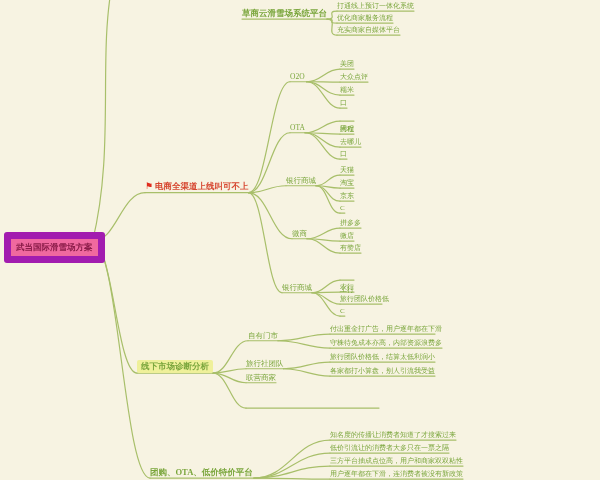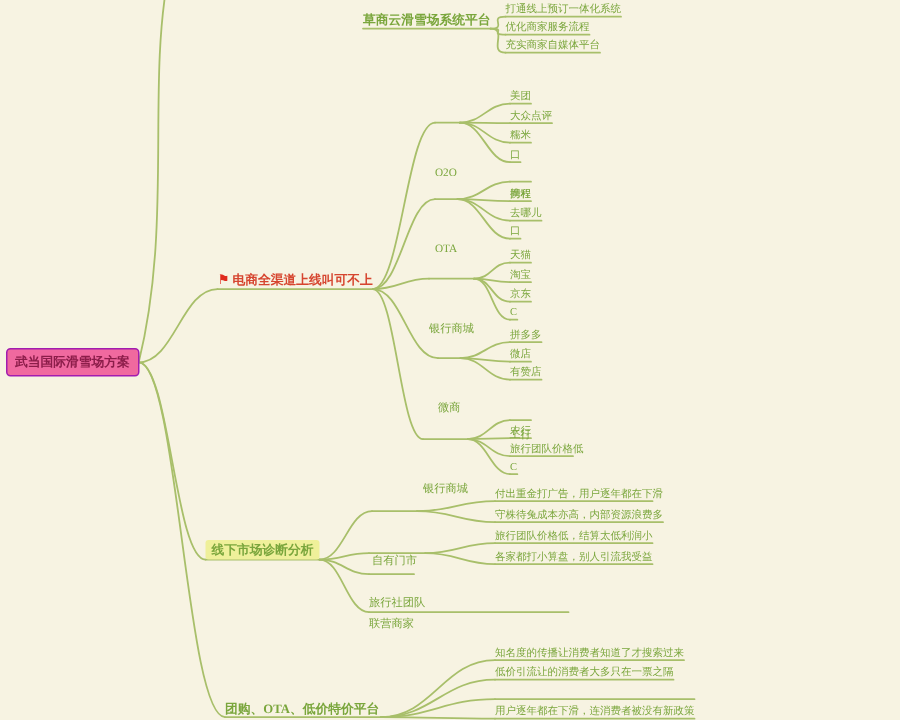--- a/index.html
+++ b/index.html
@@ -9,25 +9,25 @@
   }
   html,body{margin:0;padding:0;}
   .canvas{
     position:relative;width:600px;height:480px;overflow:hidden;
     background:var(--background);
     font-family:"DejaVu Sans","Liberation Sans",sans-serif;
   }
   #wires{position:absolute;left:0;top:0;pointer-events:none;}
   .node{position:absolute;color:var(--topic-text);white-space:nowrap;line-height:1.3;cursor:default;font-family:Liberation Serif, serif;}
   .lvl-branch{font-size:8.5px;font-weight:bold;}
-  .lvl-child{font-size:7.5px;margin-top:38px;}
+  .lvl-child{font-size:7.5px;}
   .lvl-leaf{font-size:7px;}
   .box{
     background:var(--root-bg);color:var(--root-text);font-weight:bold;
-    font-size:8.5px;padding:3px 5px;border-radius:3px;border:1px solid #a21caf;
+    font-size:8.5px;padding:3px 5px;border-radius:3px;border:7px solid #a21caf;
   }
   .pill{background:var(--highlight-bg);padding:1px 4px;border-radius:2px;}
   .alert{color:var(--alert-text);}
   .flag{color:#e02b1d;margin-right:2px;font-size:9px;font-weight:normal;}
 </style>
 </head>
 <body>
 
 <div class="canvas" id="canvas">
   <svg id="wires" width="600" height="480">
@@ -168,14 +168,15 @@
   <div class="node lvl-child" id="b3c1" style="left:246px;top:359px">旅行社团队</div>
   <div class="node lvl-leaf" style="left:330px;top:353px">旅行团队价格低，结算太低利润小</div>
   <div class="node lvl-leaf" style="left:330px;top:367px">各家都打小算盘，别人引流我受益</div>
 
   <div class="node lvl-child" id="b3c2" style="left:246px;top:373px">联营商家</div>
 
 
   <div class="node lvl-branch" id="b4" style="left:150px;top:467px">团购、OTA、低价特价平台</div>
   <div class="node lvl-leaf" style="left:330px;top:431px">知名度的传播让消费者知道了才搜索过来</div>
   <div class="node lvl-leaf" style="left:330px;top:444px">低价引流让的消费者大多只在一票之隔</div>
+  <div class="node lvl-leaf" style="left:330px;top:457px">三方平台抽成点位高，用户和商家双双粘性</div>
   <div class="node lvl-leaf" style="left:330px;top:470px">用户逐年都在下滑，连消费者被没有新政策</div>
 </div>
 
 </body></html>

